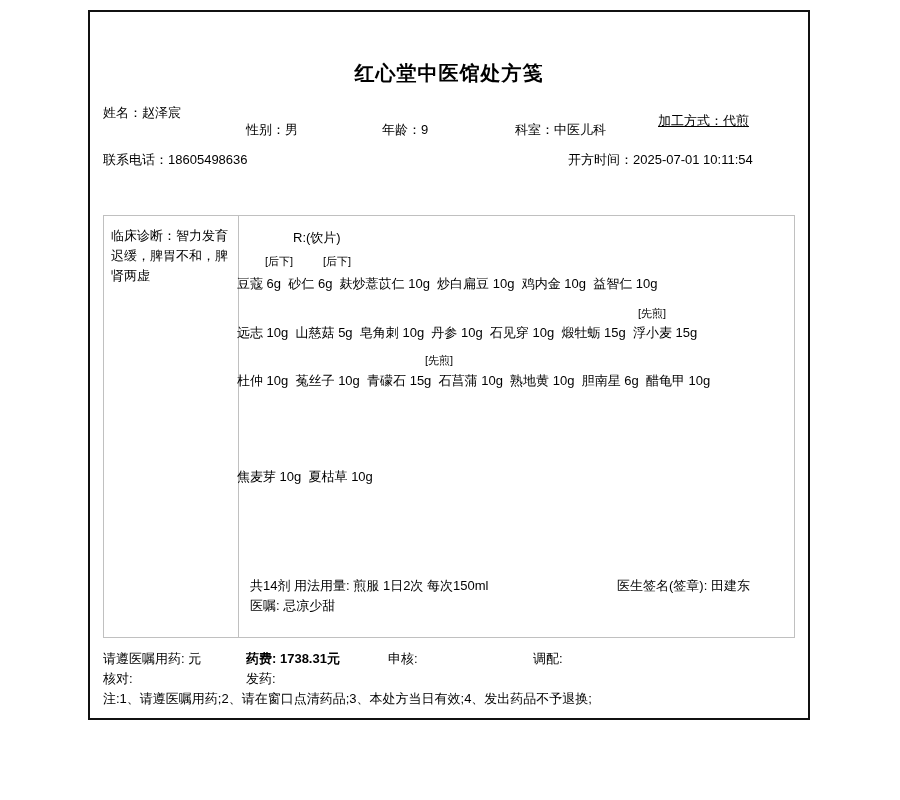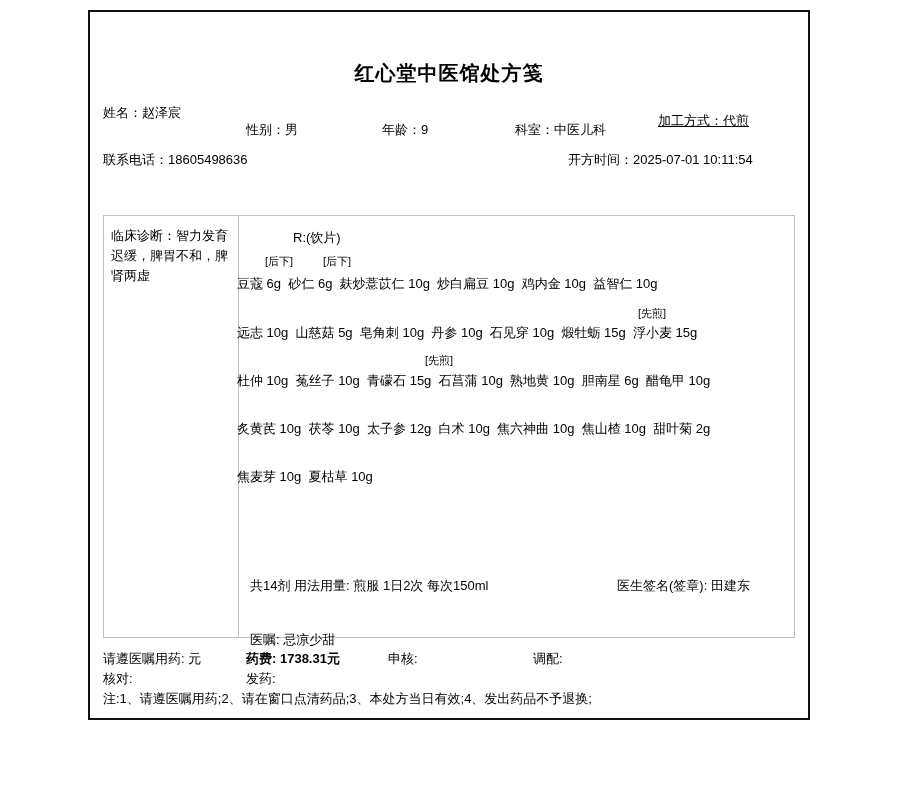--- a/index.html
+++ b/index.html
@@ -67,26 +67,25 @@
   <div class="tag" style="left:265px; top:255px;">[后下]</div>
   <div class="tag" style="left:323px; top:255px;">[后下]</div>
   <div class="herb-line" style="top:275px;">豆蔻 6g  砂仁 6g  麸炒薏苡仁 10g  炒白扁豆 10g  鸡内金 10g  益智仁 10g</div>
 
   <div class="tag" style="left:638px; top:307px;">[先煎]</div>
   <div class="herb-line" style="top:324px;">远志 10g  山慈菇 5g  皂角刺 10g  丹参 10g  石见穿 10g  煅牡蛎 15g  浮小麦 15g</div>
 
   <div class="tag" style="left:425px; top:354px;">[先煎]</div>
   <div class="herb-line" style="top:372px;">杜仲 10g  菟丝子 10g  青礞石 15g  石菖蒲 10g  熟地黄 10g  胆南星 6g  醋龟甲 10g</div>
 
-  <div class="herb-line" style="top:420px;">炙黄芪 10g  茯苓 10g  太子参 12g  白术 10g  焦六神曲 10g  焦山楂 10g  甜叶菊 2g</div>
   <div class="herb-line" style="top:468px;">焦麦芽 10g  夏枯草 10g</div>
 
   <div class="abs" style="left:250px; top:577px;">共14剂 用法用量: 煎服 1日2次 每次150ml</div>
   <div class="abs" style="left:617px; top:577px;"><span>医生签名(签章): </span><span>田建东</span></div>
-  <div class="abs" style="left:250px; top:631px;">医嘱: 忌凉少甜</div>
+  <div class="abs" style="left:250px; top:597px;">医嘱: 忌凉少甜</div>
 
   <div class="abs" style="left:103px; top:650px;"><span>请遵医嘱用药: </span><span>元</span></div>
   <div class="abs" style="left:246px; top:650px;font-weight:bold;"><span>药费: </span><span>1738.31元</span></div>
   <div class="abs" style="left:388px; top:650px;"><span>申核:</span><span></span></div>
   <div class="abs" style="left:533px; top:650px;"><span>调配:</span><span></span></div>
 
   <div class="abs" style="left:103px; top:670px;"><span>核对:</span><span></span></div>
   <div class="abs" style="left:246px; top:670px;"><span>发药:</span><span></span></div>
 
   <div class="abs" style="left:103px; top:690px;">注:1、请遵医嘱用药;2、请在窗口点清药品;3、本处方当日有效;4、发出药品不予退换;</div>

